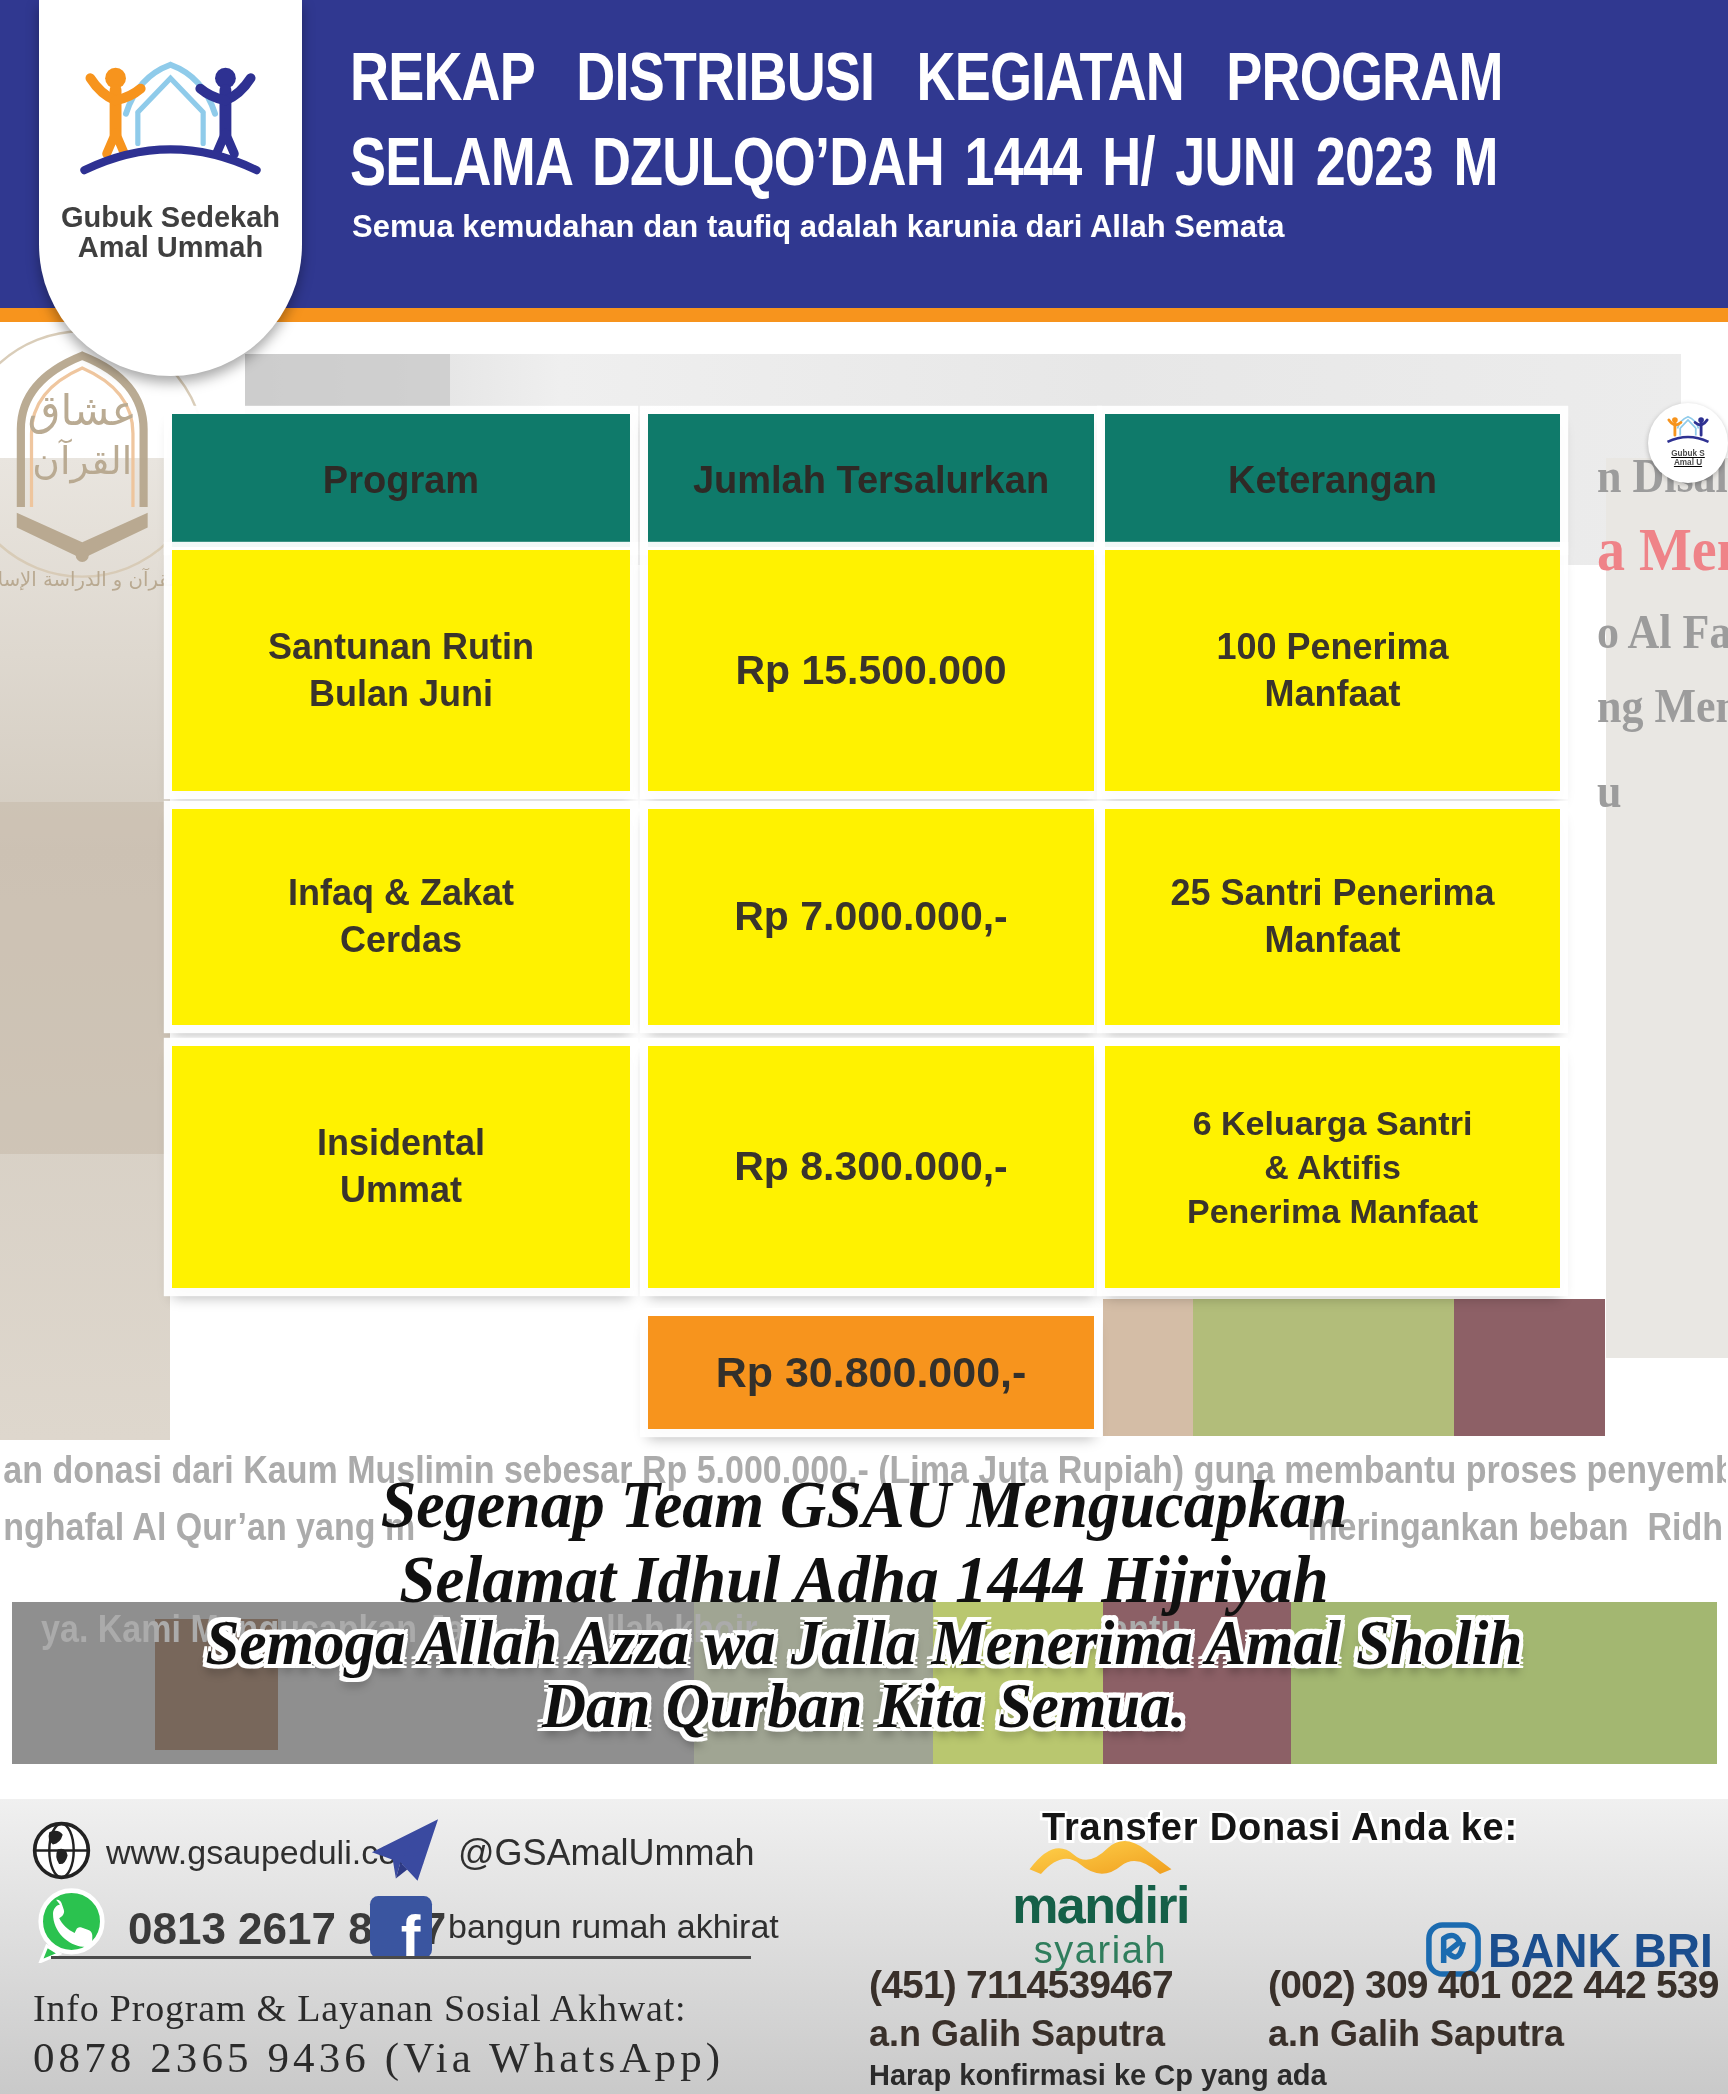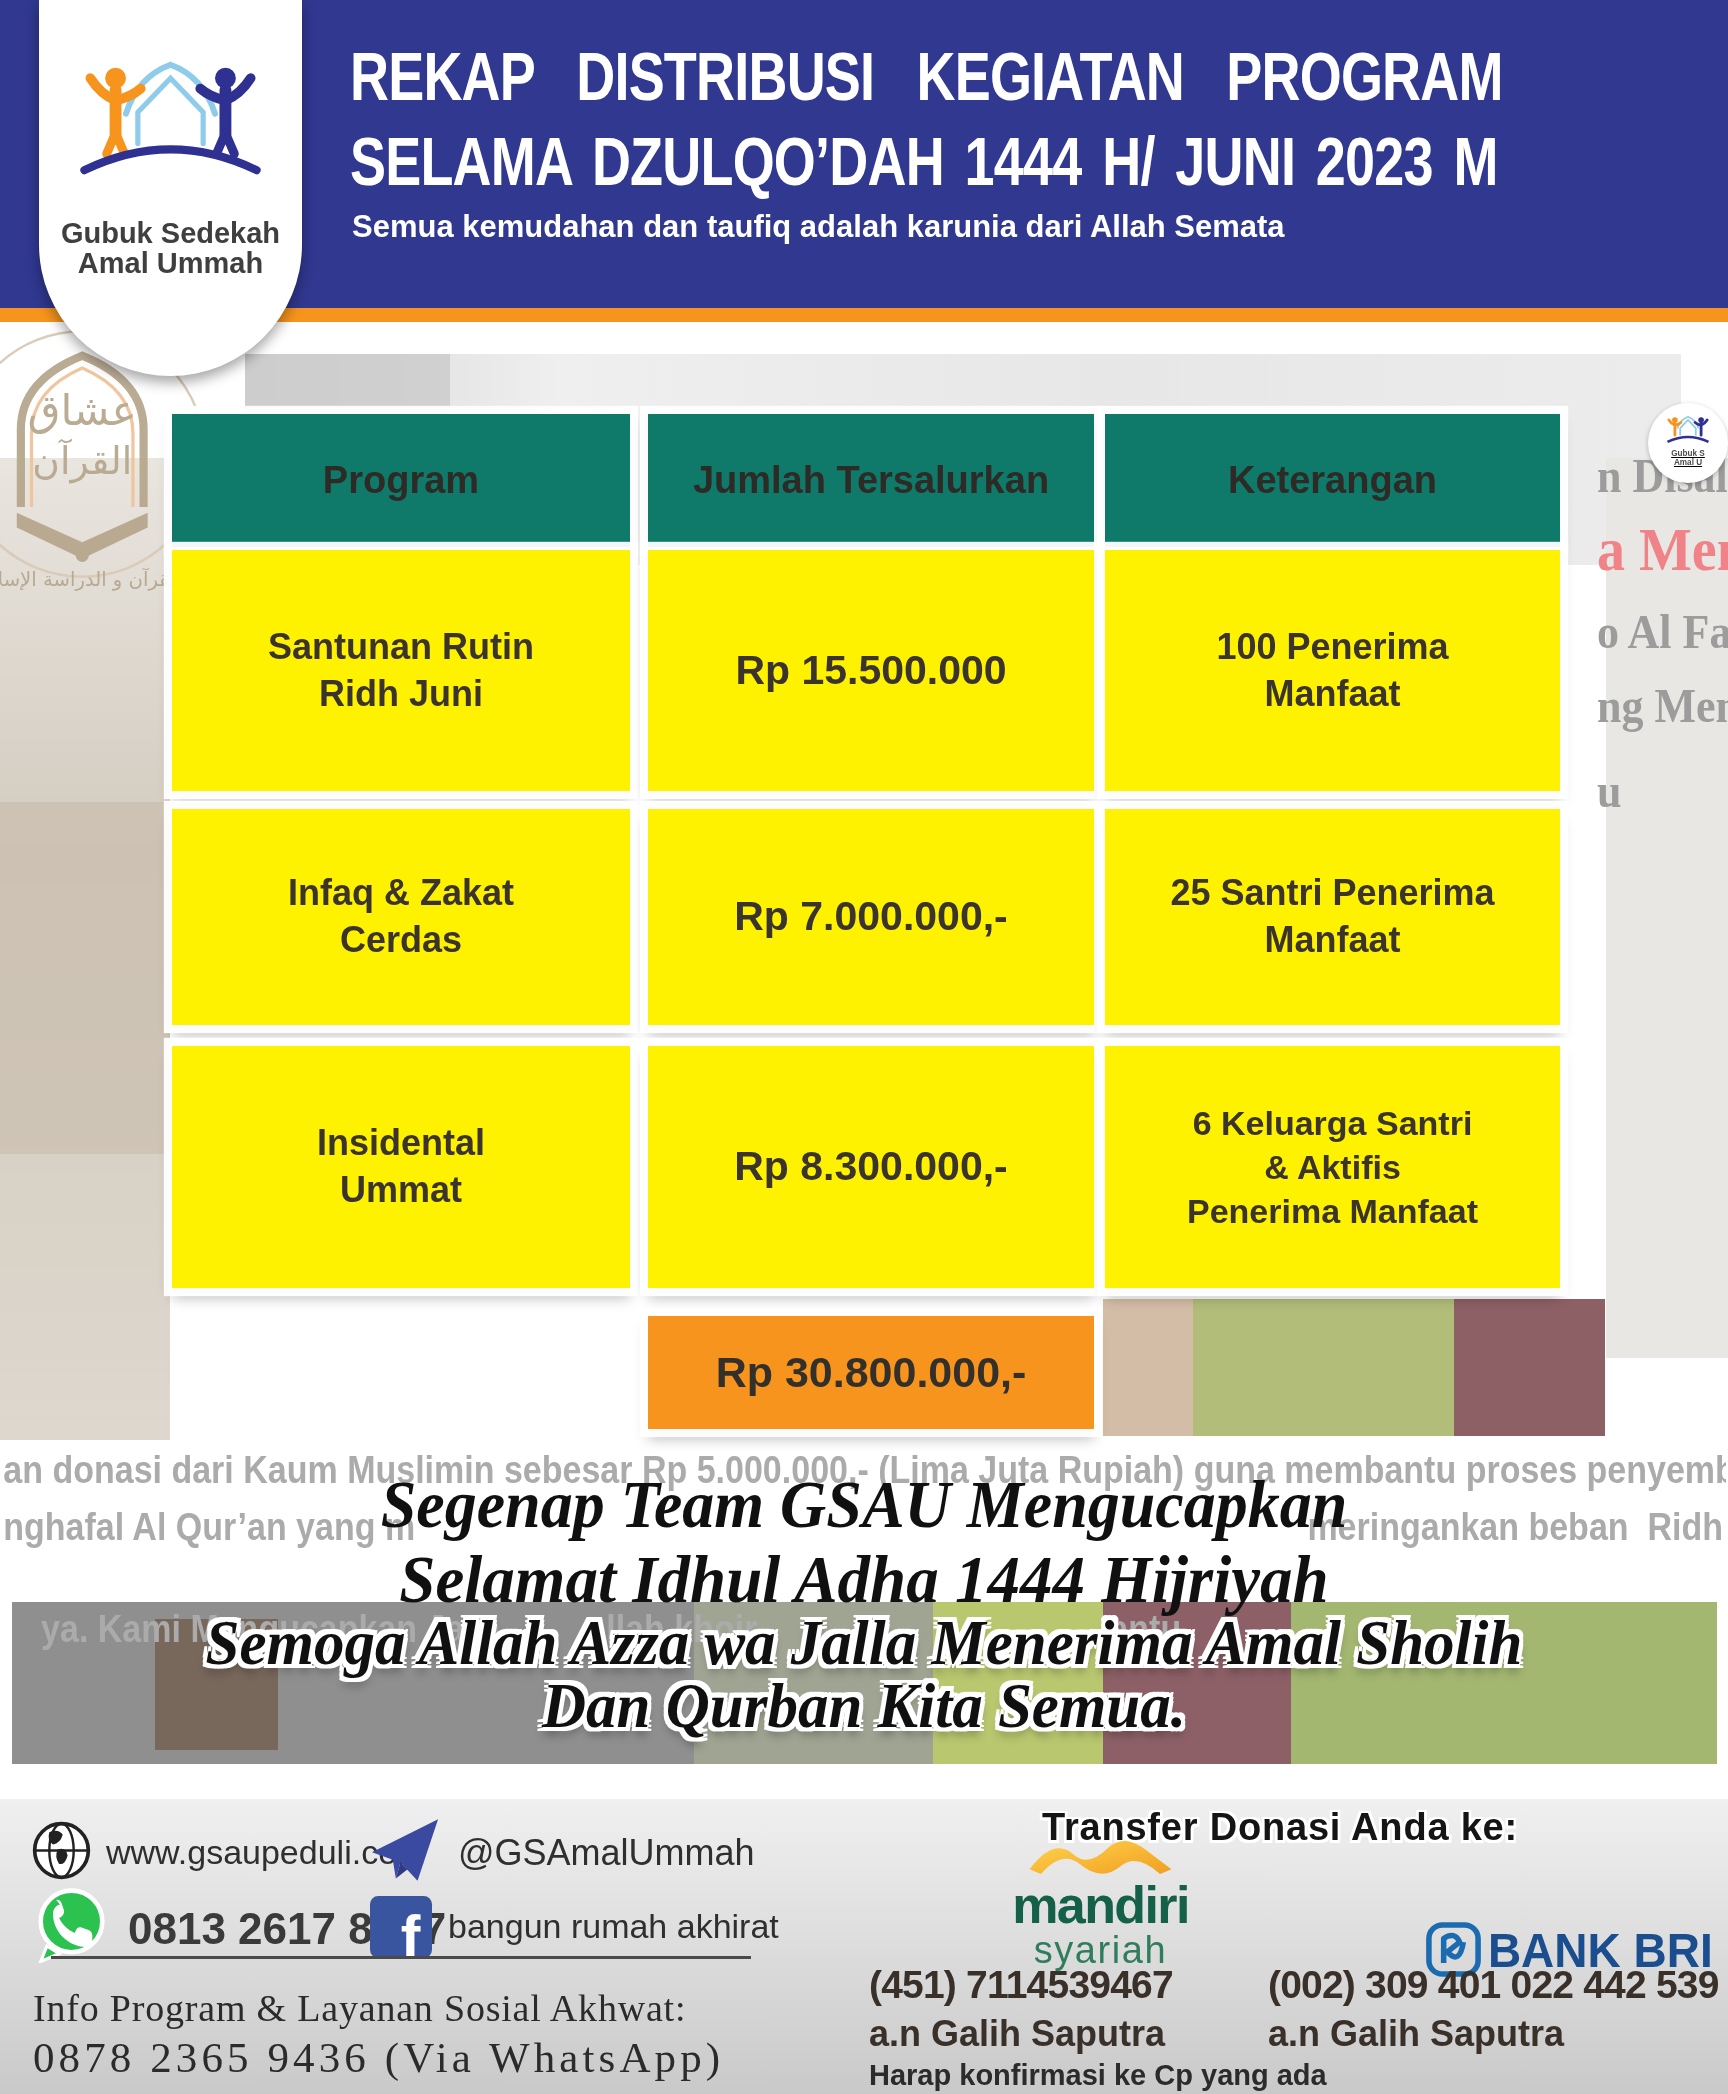--- a/index.html
+++ b/index.html
@@ -13,21 +13,21 @@
               letter-spacing:-0.8px;white-space:nowrap;}
   .title1{top:36px;font-size:54px;word-spacing:28px;}
   .title2{top:121px;font-size:54px;word-spacing:6.5px;}
   .subtitle{left:352px;top:209px;color:#ffffff;font-weight:700;font-size:31px;white-space:nowrap;}
   .orange-strip{left:0;top:308px;width:1728px;height:14px;background:#F7941D;}
 
   
   .badge{left:39px;top:0;width:263px;height:376px;background:#ffffff;
          border-radius:0 0 132px 132px;box-shadow:0 6.5px 13px rgba(0,0,0,.35);z-index:6;text-align:center;}
   .badge svg{margin-top:34px;}
-  .badge-text{margin-top:17px;font-size:29px;font-weight:700;color:#3f3f3f;line-height:1.05;}
+  .badge-text{margin-top:1px;font-size:29px;font-weight:700;color:#3f3f3f;line-height:1.05;}
 
   
   .ph{z-index:1;}
   .ph-topband{left:245px;top:354px;width:1436px;height:211px;
               background:linear-gradient(90deg,#d6d6d6,#efefef 22%,#e7e7e7 60%,#ececec);}
   .ph-topband-dark{left:245px;top:354px;width:205px;height:211px;background:#cbcbcb;opacity:.8;}
   .ph-left{left:0;top:458px;width:170px;height:982px;
            background:linear-gradient(#e9e5df,#d3cbbf 40%,#ded7cd);}
   .ph-left-patch{left:0;top:802px;width:170px;height:352px;background:#c6baa9;opacity:.55;}
   .ph-right{left:1606px;top:458px;width:123px;height:900px;background:#e9e7e3;}
@@ -187,21 +187,21 @@
     </svg>
     <div class="mtxt">Gubuk S</div>
     <div class="mtxt">Amal U</div>
   </div>
 
   <div class="cell c1 rhead">Program</div>
   <div class="cell c2 rhead">Jumlah Tersalurkan</div>
   <div class="cell c3 rhead">Keterangan</div>
 
   <div class="cell c1 r1 ycell">Santunan Rutin
-Ridh Juni</div>
+Bulan Juni</div>
   <div class="cell c2 r1 ycell money">Rp 15.500.000</div>
   <div class="cell c3 r1 ycell">100 Penerima
 Manfaat</div>
 
   <div class="cell c1 r2 ycell">Infaq &amp; Zakat
 Cerdas</div>
   <div class="cell c2 r2 ycell money">Rp 7.000.000,-</div>
   <div class="cell c3 r2 ycell">25 Santri Penerima
 Manfaat</div>
 

